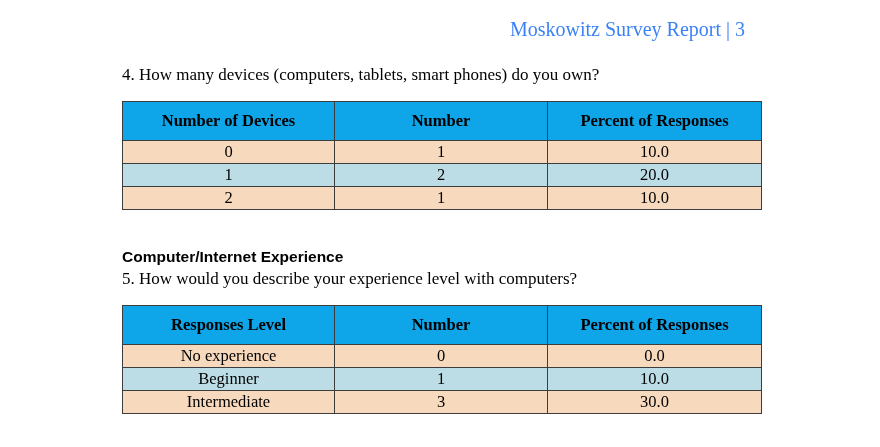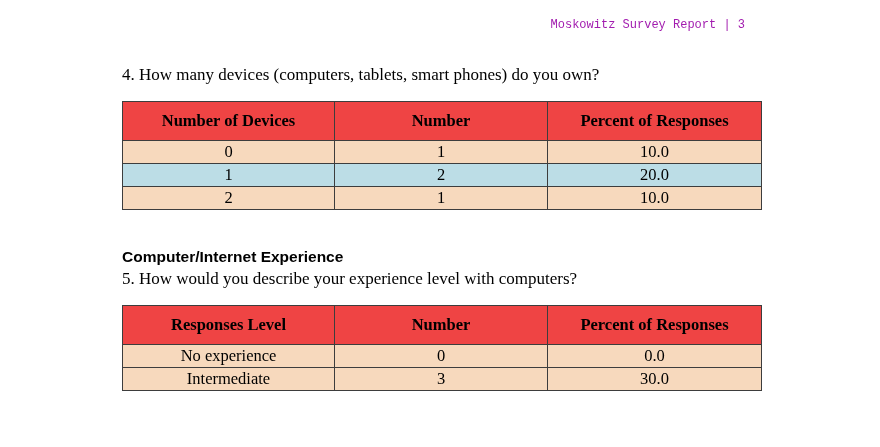--- a/index.html
+++ b/index.html
@@ -17,23 +17,23 @@
   .page {
     position: relative;
     width: 880px;
     height: 447px;
     box-sizing: border-box;
   }
   .header {
     position: absolute;
     top: 18px;
     right: 135px;
-    font-family: Liberation Mono, monospace;
-    font-size: 12px;
-    color: #a21caf;
+    font-family: Liberation Serif, serif;
+    font-size: 20px;
+    color: #3b82f6;
     white-space: nowrap;
   }
   .content {
     position: absolute;
     left: 122px;
     top: 64px;
     width: 640px;
   }
   .question {
     font-family: "Liberation Serif", serif;
@@ -55,21 +55,21 @@
   }
   table.survey td, table.survey th {
     border: 1px solid #3d3d3d;
     font-size: 16.5px;
     text-align: center;
     padding: 1px 2px;
     height: 21px;
     box-sizing: border-box;
   }
   table.survey th {
-    background: #ef4444;
+    background: #0ea5e9;
     font-weight: bold;
     font-family: "Liberation Serif", serif;
     height: 39px;
   }
   col.c0 { width: 212px; }
   col.c1 { width: 213px; }
   col.c2 { width: 214px; }
   tr.peach td { background: #f7d9bd; }
   tr.blue td  { background: #bcdde6; }
   .block-gap { height: 38px; }
@@ -134,20 +134,25 @@
           <th>Number</th>
           <th>Percent of Responses</th>
         </tr>
       </thead>
       <tbody>
         <tr class="peach">
           <td>No experience</td>
           <td>0</td>
           <td>0.0</td>
         </tr>
+        <tr class="blue">
+          <td>Beginner</td>
+          <td>1</td>
+          <td>10.0</td>
+        </tr>
         <tr class="peach">
           <td>Intermediate</td>
           <td>3</td>
           <td>30.0</td>
         </tr>
       </tbody>
     </table>
 
   </div>
 </div>

